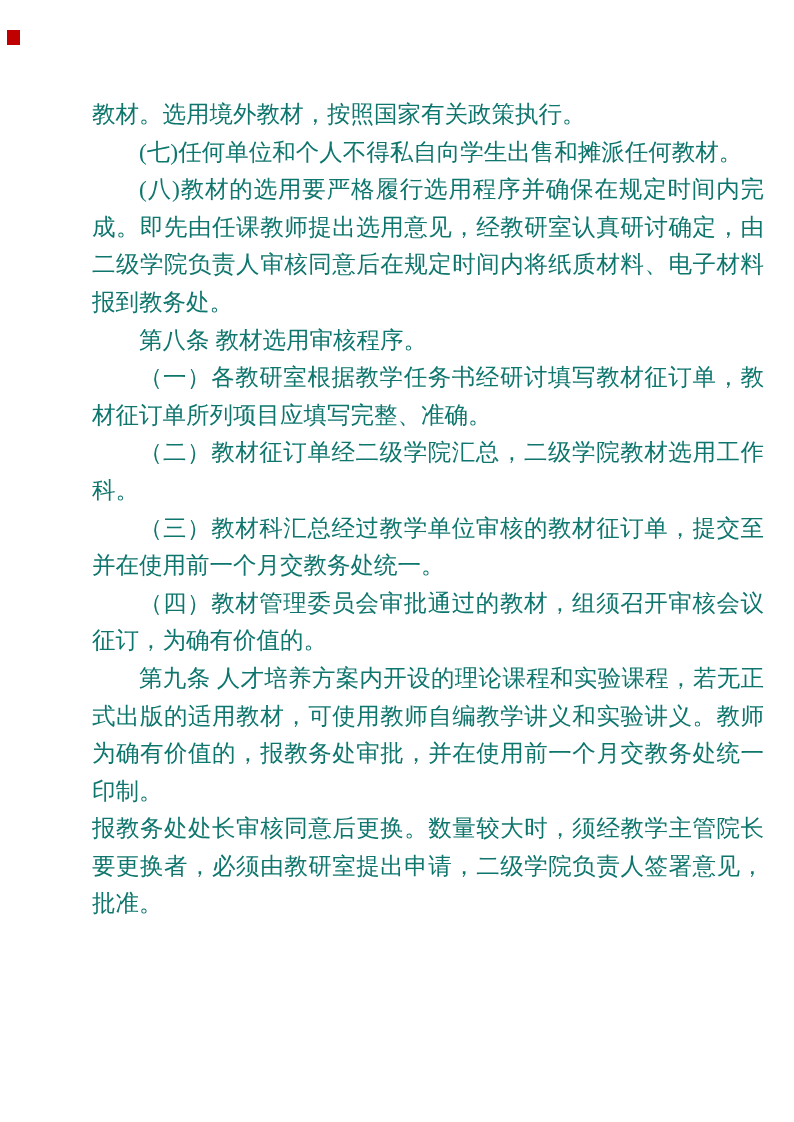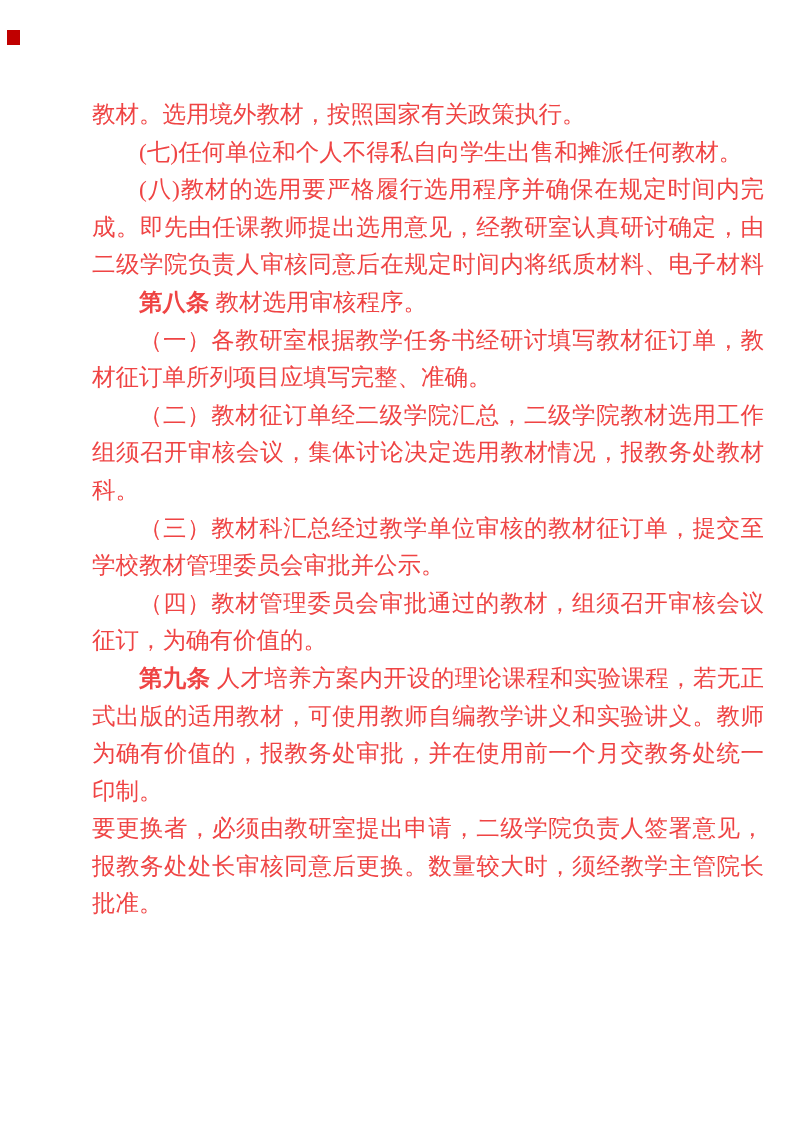--- a/index.html
+++ b/index.html
@@ -38,44 +38,44 @@
   }
   
   .line.fill {
     white-space: normal;
     text-align-last: justify;
   }
   .line.indent {
     text-indent: 2em;
   }
   .seg { font-weight: normal; }
-  .seg.bold { font-weight: bold; }
+  .seg.bold { font-weight: normal; }
 </style>
 </head>
 <body>
 
 <div class="page">
   <div class="corner-mark" style="background: rgb(192, 0, 0);"></div>
-  <div class="text-block" style="color: #ef4444;">
+  <div class="text-block" style="color: #0f766e;">
       <div class="line"><span class="seg">教材。选用境外教材，按照国家有关政策执行。</span></div>
       <div class="line indent"><span class="seg">(七)任何单位和个人不得私自向学生出售和摊派任何教材。</span></div>
       <div class="line indent fill"><span class="seg">(八)教材的选用要严格履行选用程序并确保在规定时间内完</span></div>
       <div class="line fill"><span class="seg">成。即先由任课教师提出选用意见，经教研室认真研讨确定，由</span></div>
       <div class="line fill"><span class="seg">二级学院负责人审核同意后在规定时间内将纸质材料、电子材料</span></div>
+      <div class="line"><span class="seg">报到教务处。</span></div>
       <div class="line indent"><span class="seg bold">第八条</span><span class="seg"> 教材选用审核程序。</span></div>
       <div class="line indent fill"><span class="seg">（一）各教研室根据教学任务书经研讨填写教材征订单，教</span></div>
       <div class="line"><span class="seg">材征订单所列项目应填写完整、准确。</span></div>
       <div class="line indent fill"><span class="seg">（二）教材征订单经二级学院汇总，二级学院教材选用工作</span></div>
-      <div class="line fill"><span class="seg">组须召开审核会议，集体讨论决定选用教材情况，报教务处教材</span></div>
       <div class="line"><span class="seg">科。</span></div>
       <div class="line indent fill"><span class="seg">（三）教材科汇总经过教学单位审核的教材征订单，提交至</span></div>
-      <div class="line"><span class="seg">学校教材管理委员会审批并公示。</span></div>
+      <div class="line"><span class="seg">并在使用前一个月交教务处统一。</span></div>
       <div class="line indent fill"><span class="seg">（四）教材管理委员会审批通过的教材，组须召开审核会议</span></div>
       <div class="line"><span class="seg">征订，为确有价值的。</span></div>
       <div class="line indent fill"><span class="seg bold">第九条</span><span class="seg"> 人才培养方案内开设的理论课程和实验课程，若无正</span></div>
       <div class="line fill"><span class="seg">式出版的适用教材，可使用教师自编教学讲义和实验讲义。教师</span></div>
       <div class="line fill"><span class="seg">为确有价值的，报教务处审批，并在使用前一个月交教务处统一</span></div>
       <div class="line"><span class="seg">印制。</span></div>
+      <div class="line fill"><span class="seg">报教务处处长审核同意后更换。数量较大时，须经教学主管院长</span></div>
       <div class="line fill"><span class="seg">要更换者，必须由教研室提出申请，二级学院负责人签署意见，</span></div>
-      <div class="line fill"><span class="seg">报教务处处长审核同意后更换。数量较大时，须经教学主管院长</span></div>
       <div class="line"><span class="seg">批准。</span></div>
     </div>
 </div>
 
 </body></html>

